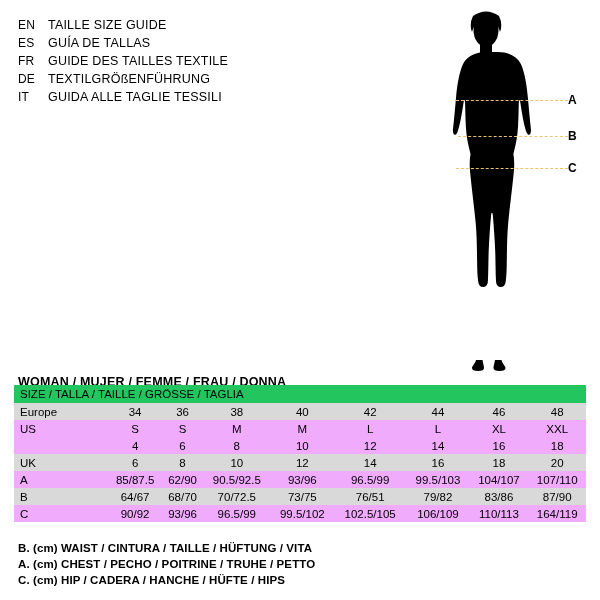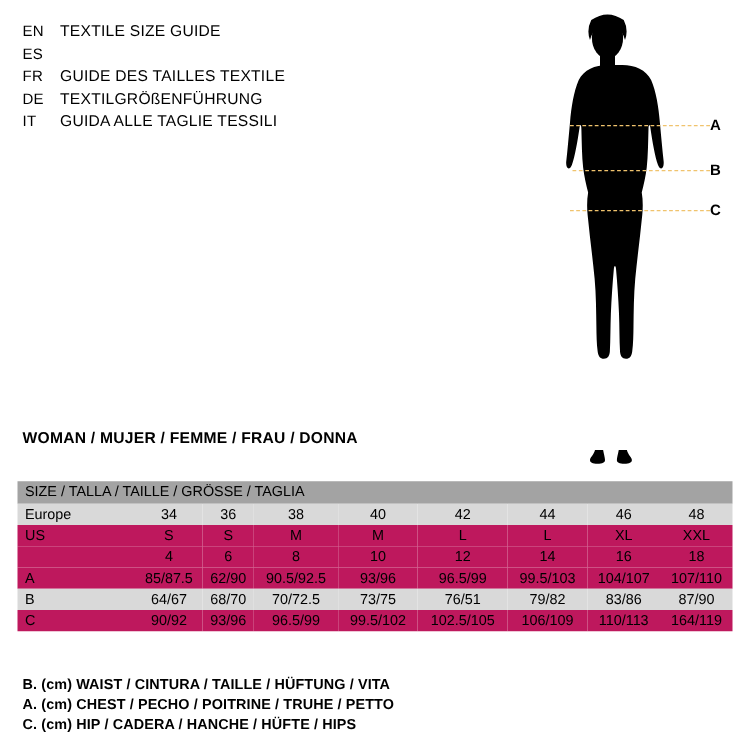--- a/index.html
+++ b/index.html
@@ -60,21 +60,21 @@
     position: absolute;
     font-size: 12px;
     font-weight: bold;
     color: #000;
   }
 
   
   .woman-title {
     position: absolute;
     left: 18px;
-    top: 343px;
+    top: 375px;
     font-size: 12.5px;
     font-weight: bold;
     letter-spacing: 0.2px;
   }
 
   
   .size-table {
     position: absolute;
     left: 14px;
     top: 385px;
@@ -87,28 +87,28 @@
     height: 17px;
     text-align: center;
     font-weight: normal;
   }
   .size-table .rowhead {
     text-align: left;
     padding-left: 6px;
     width: 88px;
   }
   .row-head-band td {
-    background: #a3a3a3;
+    background: #22c55e;
     text-align: left;
     padding-left: 6px;
     font-size: 11.5px;
     height: 18px;
   }
   .row-gray td { background: #d9d9d9; }
-  .row-white td { background: #be185d; }
+  .row-white td { background: #f0abfc; }
 
   
   .footnotes {
     position: absolute;
     left: 18px;
     top: 540px;
     width: 560px;
   }
   .footnote {
     font-size: 11.5px;
@@ -116,24 +116,25 @@
     line-height: 16px;
     letter-spacing: 0.1px;
   }
 </style>
 </head>
 <body>
 
 <div class="legend">
   <div class="legend-row">
     <span class="legend-code">EN</span>
-    <span class="legend-text">TEXTILE SIZE GUIDE</span>
+    <span class="legend-text">TAILLE SIZE GUIDE</span>
   </div>
   <div class="legend-row">
     <span class="legend-code">ES</span>
+    <span class="legend-text">GUÍA DE TALLAS</span>
   </div>
   <div class="legend-row">
     <span class="legend-code">FR</span>
     <span class="legend-text">GUIDE DES TAILLES TEXTILE</span>
   </div>
   <div class="legend-row">
     <span class="legend-code">DE</span>
     <span class="legend-text">TEXTILGRÖßENFÜHRUNG</span>
   </div>
   <div class="legend-row">
@@ -238,20 +239,31 @@
       <td>4</td>
       <td>6</td>
       <td>8</td>
       <td>10</td>
       <td>12</td>
       <td>14</td>
       <td>16</td>
       <td>18</td>
     </tr>
 
+    <tr class="row-gray">
+      <td class="rowhead">UK</td>
+      <td>6</td>
+      <td>8</td>
+      <td>10</td>
+      <td>12</td>
+      <td>14</td>
+      <td>16</td>
+      <td>18</td>
+      <td>20</td>
+    </tr>
 
     <tr class="row-white">
       <td class="rowhead">A</td>
       <td>85/87.5</td>
       <td>62/90</td>
       <td>90.5/92.5</td>
       <td>93/96</td>
       <td>96.5/99</td>
       <td>99.5/103</td>
       <td>104/107</td>

